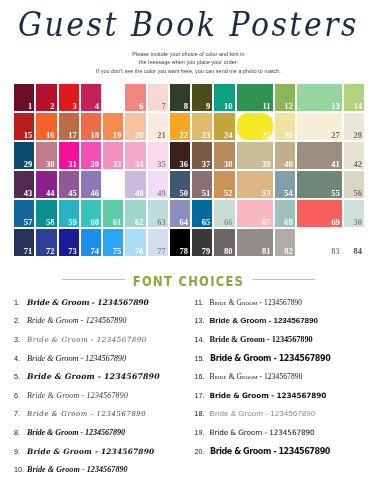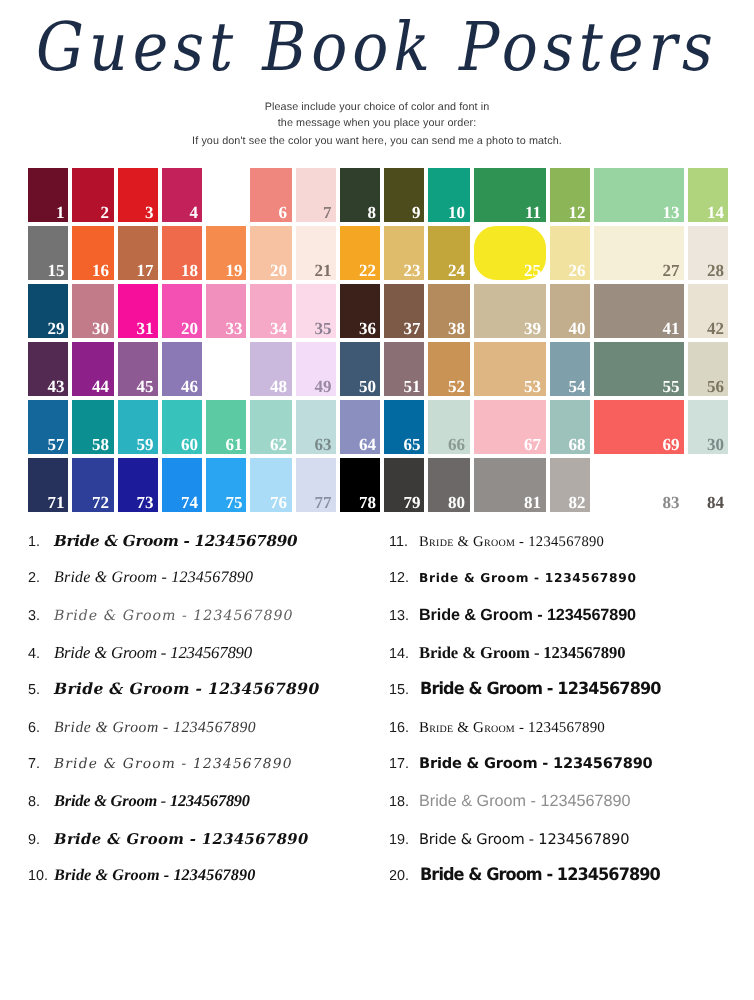--- a/index.html
+++ b/index.html
@@ -215,21 +215,21 @@
         </div>
         <div class="swatch" style="background: rgb(140, 181, 88);">
           <span class="num" style="color: rgb(255, 255, 255);">12</span>
         </div>
         <div class="swatch" style="background: rgb(152, 211, 162);">
           <span class="num" style="color: rgb(255, 255, 255);">13</span>
         </div>
         <div class="swatch" style="background: rgb(176, 211, 125);">
           <span class="num" style="color: rgb(255, 255, 255);">14</span>
         </div>
-        <div class="swatch" style="background: #737373;">
+        <div class="swatch" style="background: #b91c1c;">
           <span class="num" style="color: rgb(255, 255, 255);">15</span>
         </div>
         <div class="swatch" style="background: rgb(244, 99, 42);">
           <span class="num" style="color: rgb(255, 255, 255);">16</span>
         </div>
         <div class="swatch" style="background: rgb(187, 108, 71);">
           <span class="num" style="color: rgb(255, 255, 255);">17</span>
         </div>
         <div class="swatch" style="background: rgb(239, 106, 74);">
           <span class="num" style="color: rgb(255, 255, 255);">18</span>
@@ -428,20 +428,24 @@
         </div>
         <div class="swatch" style="background: #000000; margin-left: 45px;">
           <span class="num" style="color: rgb(138, 138, 138);">83</span>
         </div>
         <div class="swatch" style="background: rgb(255, 255, 255);">
           <span class="num" style="color: rgb(85, 80, 76);">84</span>
         </div>
       </div>
   </div>
 
+  <div class="fc-header">
+    <div class="fc-rule"></div>
+    <span class="fc-title">FONT CHOICES</span>
+  </div>
 
   <div class="fc-columns">
     <div class="fc-col left" id="fc-left">
         <div class="fc-row">
           <span class="fc-idx">1.</span>
           <span class="fc-sample f1">Bride &amp; Groom - 1234567890</span>
         </div>
         <div class="fc-row">
           <span class="fc-idx">2.</span>
           <span class="fc-sample f2">Bride &amp; Groom - 1234567890</span>
@@ -478,24 +482,20 @@
           <span class="fc-idx">10.</span>
           <span class="fc-sample f10">Bride &amp; Groom - 1234567890</span>
         </div>
       </div>
     <div class="fc-col right" id="fc-right">
         <div class="fc-row">
           <span class="fc-idx">11.</span>
           <span class="fc-sample f11">Bride &amp; Groom - 1234567890</span>
         </div>
         <div class="fc-row">
-          <span class="fc-idx">12.</span>
-          <span class="fc-sample f12">Bride &amp; Groom - 1234567890</span>
-        </div>
-        <div class="fc-row">
           <span class="fc-idx">13.</span>
           <span class="fc-sample f13">Bride &amp; Groom - 1234567890</span>
         </div>
         <div class="fc-row">
           <span class="fc-idx">14.</span>
           <span class="fc-sample f14">Bride &amp; Groom - 1234567890</span>
         </div>
         <div class="fc-row">
           <span class="fc-idx">15.</span>
           <span class="fc-sample f15">Bride &amp; Groom - 1234567890</span>

